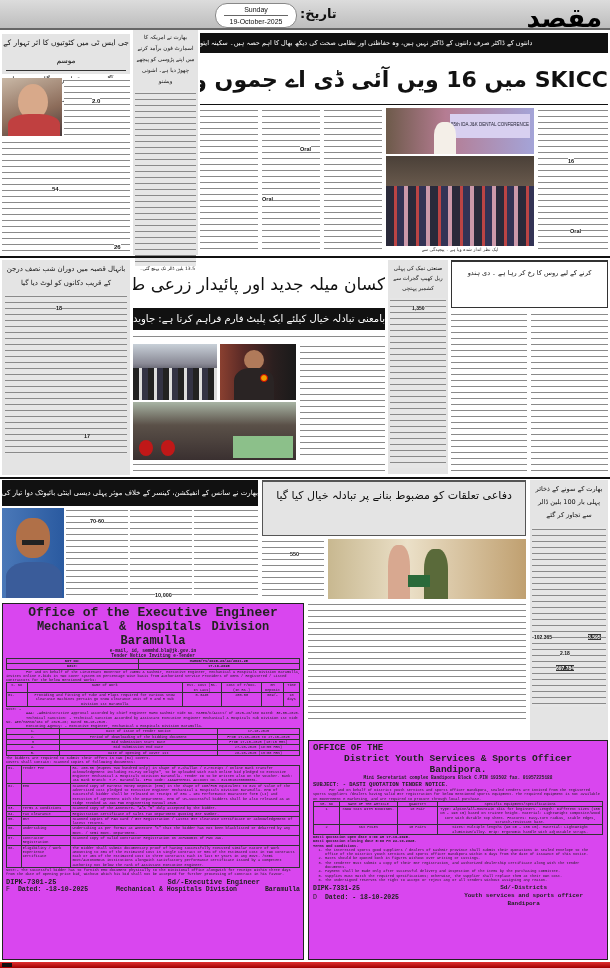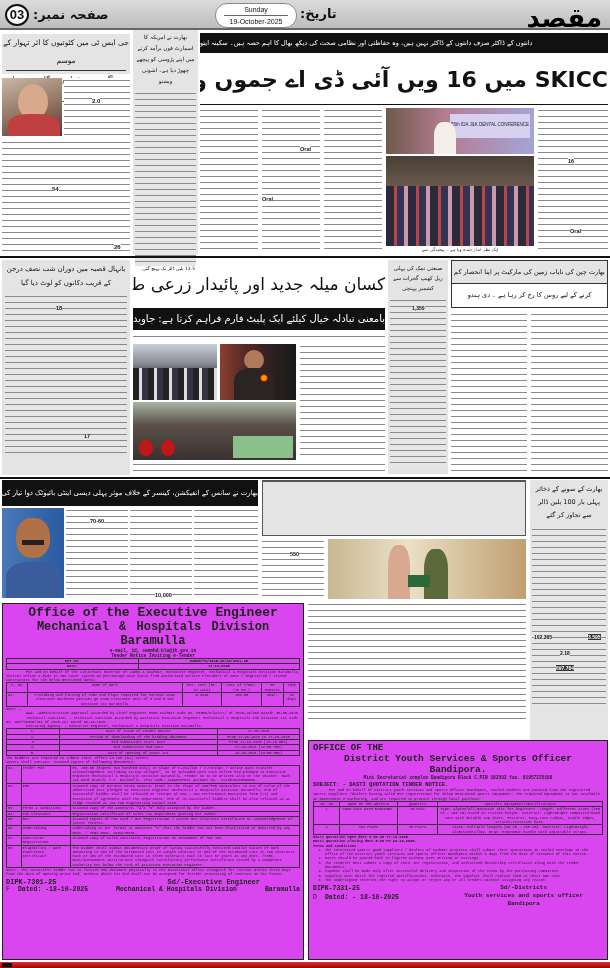--- a/index.html
+++ b/index.html
@@ -27,24 +27,20 @@
 .notice{border:1.5px solid #222;background:#d946ef;font-family:Liberation Mono, monospace;color:#222}
 .notice table{border-collapse:collapse;width:100%}
 .notice td,.notice th{border:0.5px solid #333;font-size:3.6px;line-height:4.3px;padding:0 1px;vertical-align:top;font-weight:normal}
 .tiny{font-size:3.6px;line-height:4.3px}
 .redbar{background:linear-gradient(#e03030,#a00000);}
 </style>
 </head>
 <body>
 
 <div id="masthead" class="abs">
-  <div id="page-no-wrap" class="abs">
-    <div id="page-no">03</div>
-    <div id="page-label" class="urdu">صفحہ نمبر:</div>
-  </div>
   <div id="date-pill" class="abs">
     <div>Sunday</div>
     <div class="sep"></div>
     <div>19-October-2025</div>
   </div>
   <div id="date-label" class="abs urdu">تاریخ:</div>
   <div id="logo" class="abs urdu">مقصد</div>
 </div>
 
 <div class="abs gray-box" style="left:2px;top:34px;width:128px;height:40px">
@@ -118,21 +114,20 @@
 <div class="abs body-text lines" style="left:133px;top:462px;width:252px;height:12px"></div>
 <div class="abs body-text lines" style="left:300px;top:344px;width:85px;height:116px"></div>
 
 <div class="abs gray-box" style="left:388px;top:260px;width:60px;height:214px">
   <div class="urdu" style="font-size:5.5px;line-height:10px;text-align:center;padding:3px 2px">صنعتی نمک کی پہلی ریل کھیپ گجرات سے کشمیر پہنچی</div>
   <div class="body-text lines-gray" style="height:170px;margin:2px"></div>
 </div>
 <div class="abs" style="left:412px;top:305px;font-size:5px;font-weight:bold;font-family:'Liberation Sans',sans-serif;background:#e4e4e4">1,350</div>
 
 <div class="abs" style="left:451px;top:260px;width:157px;height:48px;border:1px solid #333">
-  <div class="urdu" style="font-size:6.5px;line-height:22px;text-align:center;background:#e4e4e4">بھارت چین کی نایاب زمین کی مارکیٹ پر اپنا انحصار کم</div>
   <div class="urdu" style="font-size:6.5px;line-height:22px;text-align:center;border-top:1px solid #333">کرنے کے لیے روس کا رخ کر رہا ہے ۔ دی ہندو</div>
 </div>
 <div class="abs body-text lines" style="left:451px;top:312px;width:76px;height:162px"></div>
 <div class="abs body-text lines" style="left:531px;top:312px;width:77px;height:162px"></div>
 
 <div class="rule" style="left:0;top:477px;width:610px;height:1.5px"></div>
 
 <div class="abs black-banner" style="left:2px;top:480px;width:256px;height:26px;font-size:7px;line-height:26px;white-space:nowrap;overflow:hidden">بھارت نے سانس کے انفیکشن، کینسر کے خلاف موثر پہلی دیسی اینٹی بائیوٹک دوا تیار کی: جتیندر سنگھ</div>
 <div class="photo" style="left:2px;top:508px;width:62px;height:90px;background:linear-gradient(90deg,#4a78b8,#2a5aa0)">
   <div style="position:absolute;left:14px;top:10px;width:34px;height:40px;border-radius:45%;background:#b07048"></div>
@@ -140,20 +135,21 @@
   <div style="position:absolute;left:4px;top:54px;width:56px;height:36px;background:#3a5c9a;border-radius:40% 40% 0 0"></div>
 </div>
 <div class="abs body-text lines" style="left:66px;top:508px;width:62px;height:90px"></div>
 <div class="abs body-text lines" style="left:130px;top:508px;width:62px;height:90px"></div>
 <div class="abs body-text lines" style="left:194px;top:508px;width:64px;height:90px"></div>
 <div class="abs" style="left:90px;top:518px;font-size:5.5px;font-weight:bold;font-family:'Liberation Sans',sans-serif;background:#fff">70-60</div>
 <div class="abs" style="left:155px;top:592px;font-size:5.5px;font-weight:bold;font-family:'Liberation Sans',sans-serif;background:#fff">10,000</div>
 
 <div class="abs gray-box" style="left:262px;top:480px;width:264px;height:56px;border:1px solid #555">
   <div style="height:1px;background:#555"></div>
+  <div class="headline" style="font-size:11px;line-height:27px;font-weight:normal">دفاعی تعلقات کو مضبوط بنانے پر تبادلہ خیال کیا گیا</div>
 </div>
 <div class="abs body-text lines" style="left:262px;top:539px;width:62px;height:60px"></div>
 <div class="abs" style="left:290px;top:551px;font-size:5.5px;font-weight:bold;font-family:'Liberation Sans',sans-serif;background:#fff">550</div>
 <div class="photo" style="left:328px;top:539px;width:198px;height:60px;background:linear-gradient(90deg,#c8b890,#ebe0c8 40%,#c0a070)">
   <div style="position:absolute;left:60px;top:6px;width:22px;height:54px;background:#d8a890;border-radius:40% 40% 0 0"></div>
   <div style="position:absolute;left:96px;top:10px;width:24px;height:50px;background:#5a6a3a;border-radius:40% 40% 0 0"></div>
   <div style="position:absolute;left:80px;top:36px;width:22px;height:12px;background:#2a6a3a"></div>
 </div>
 
 <div class="abs gray-box" style="left:530px;top:480px;width:78px;height:316px">

